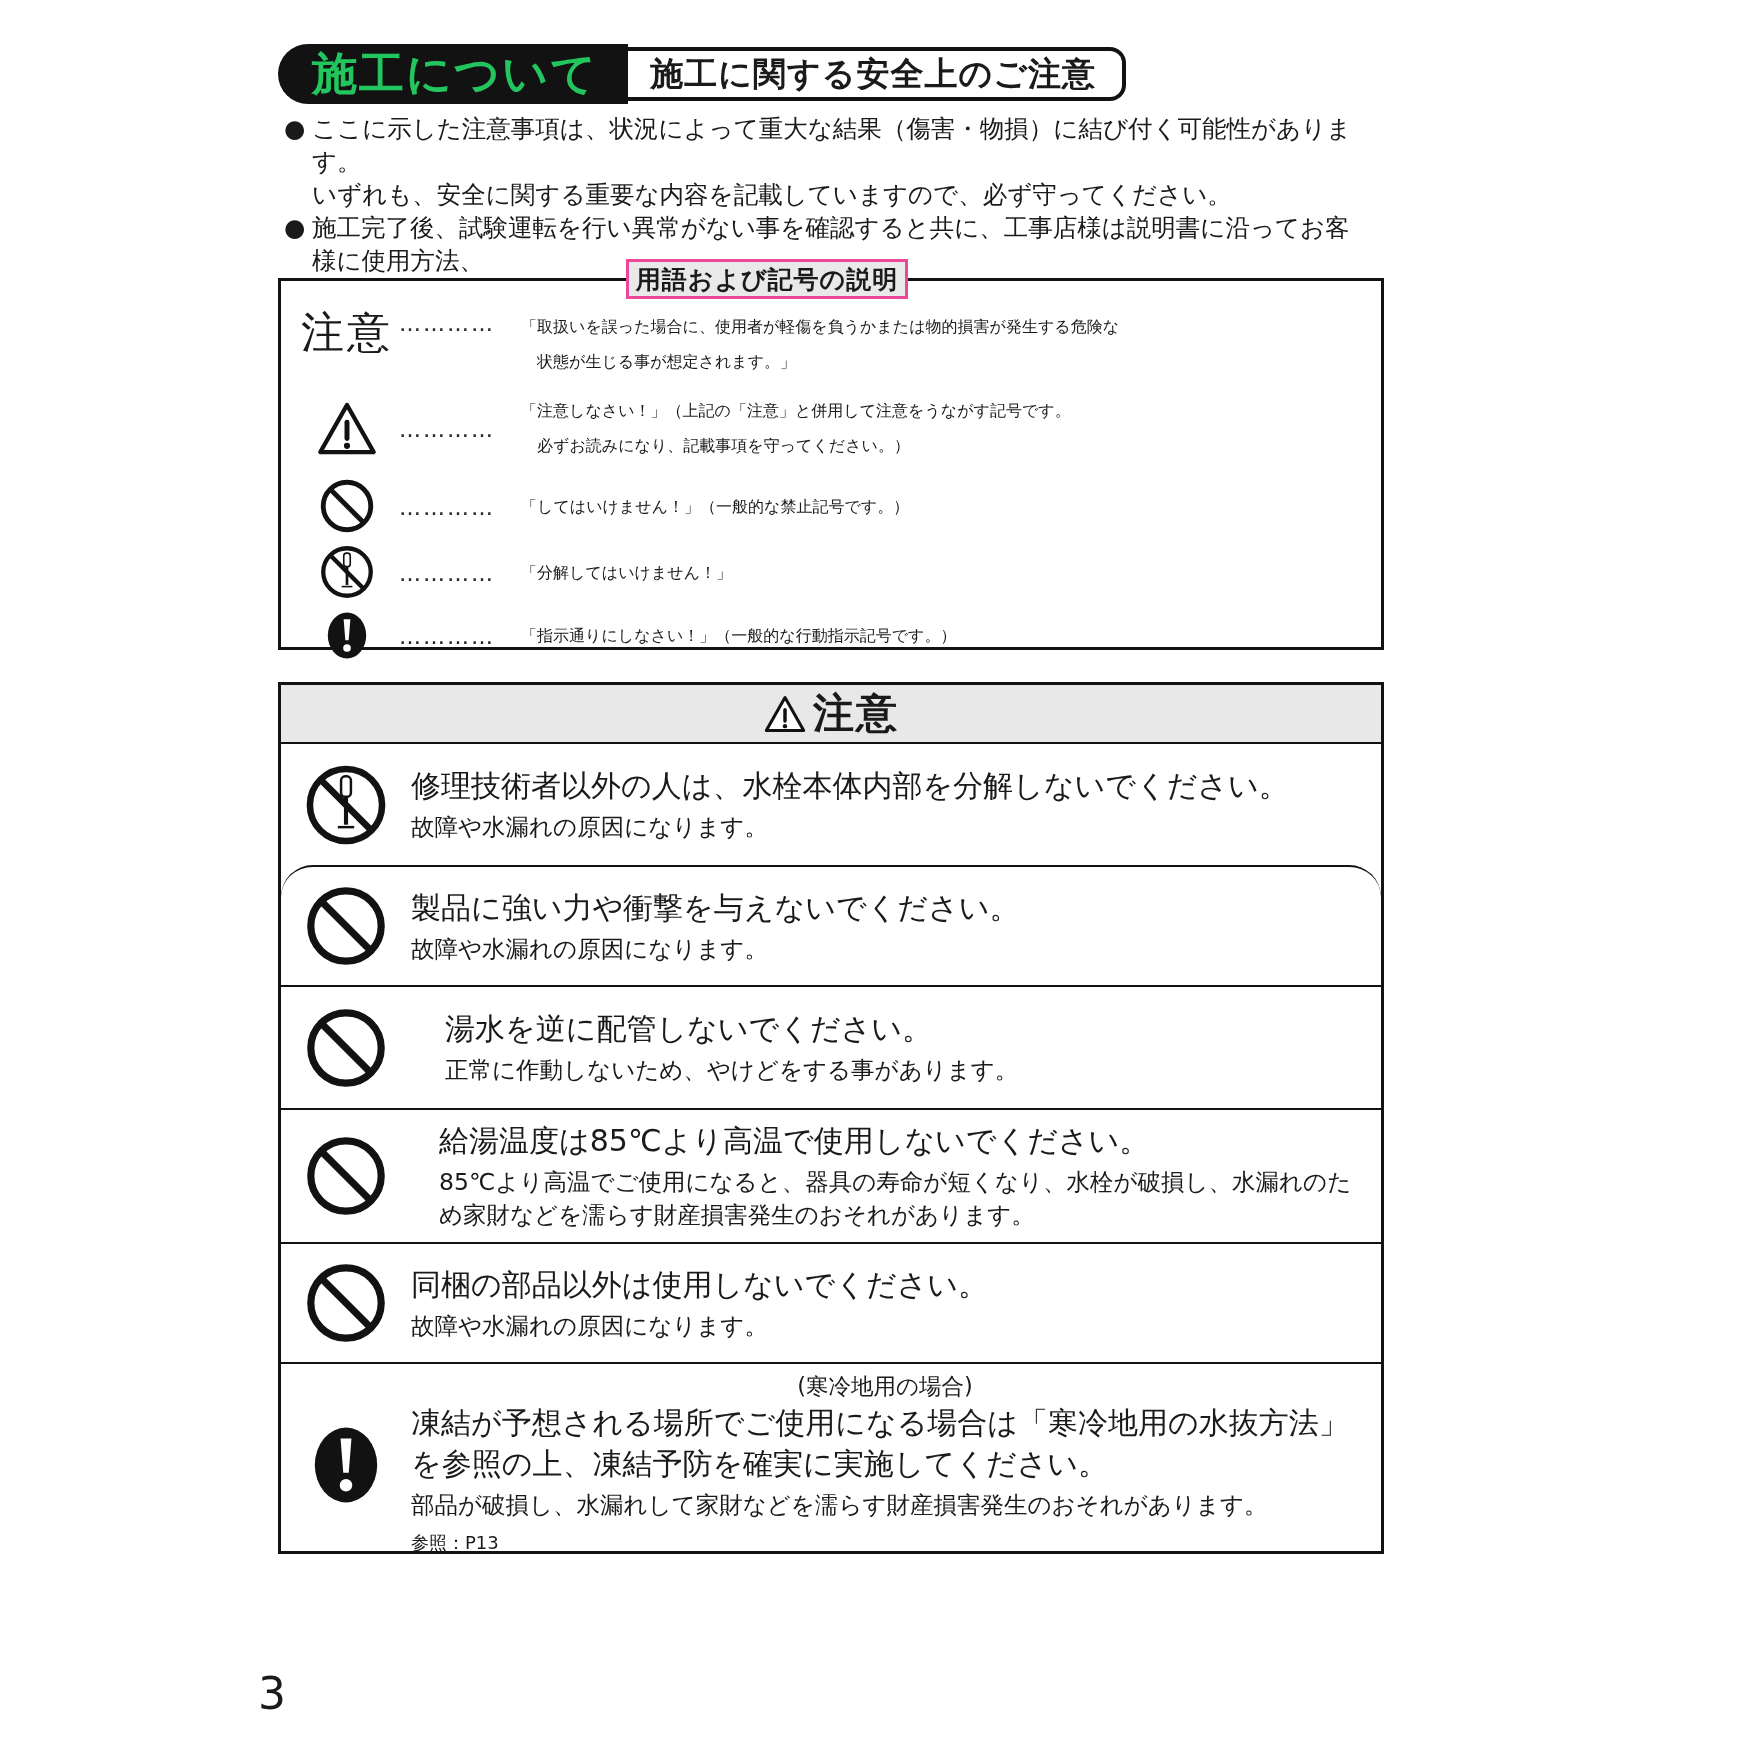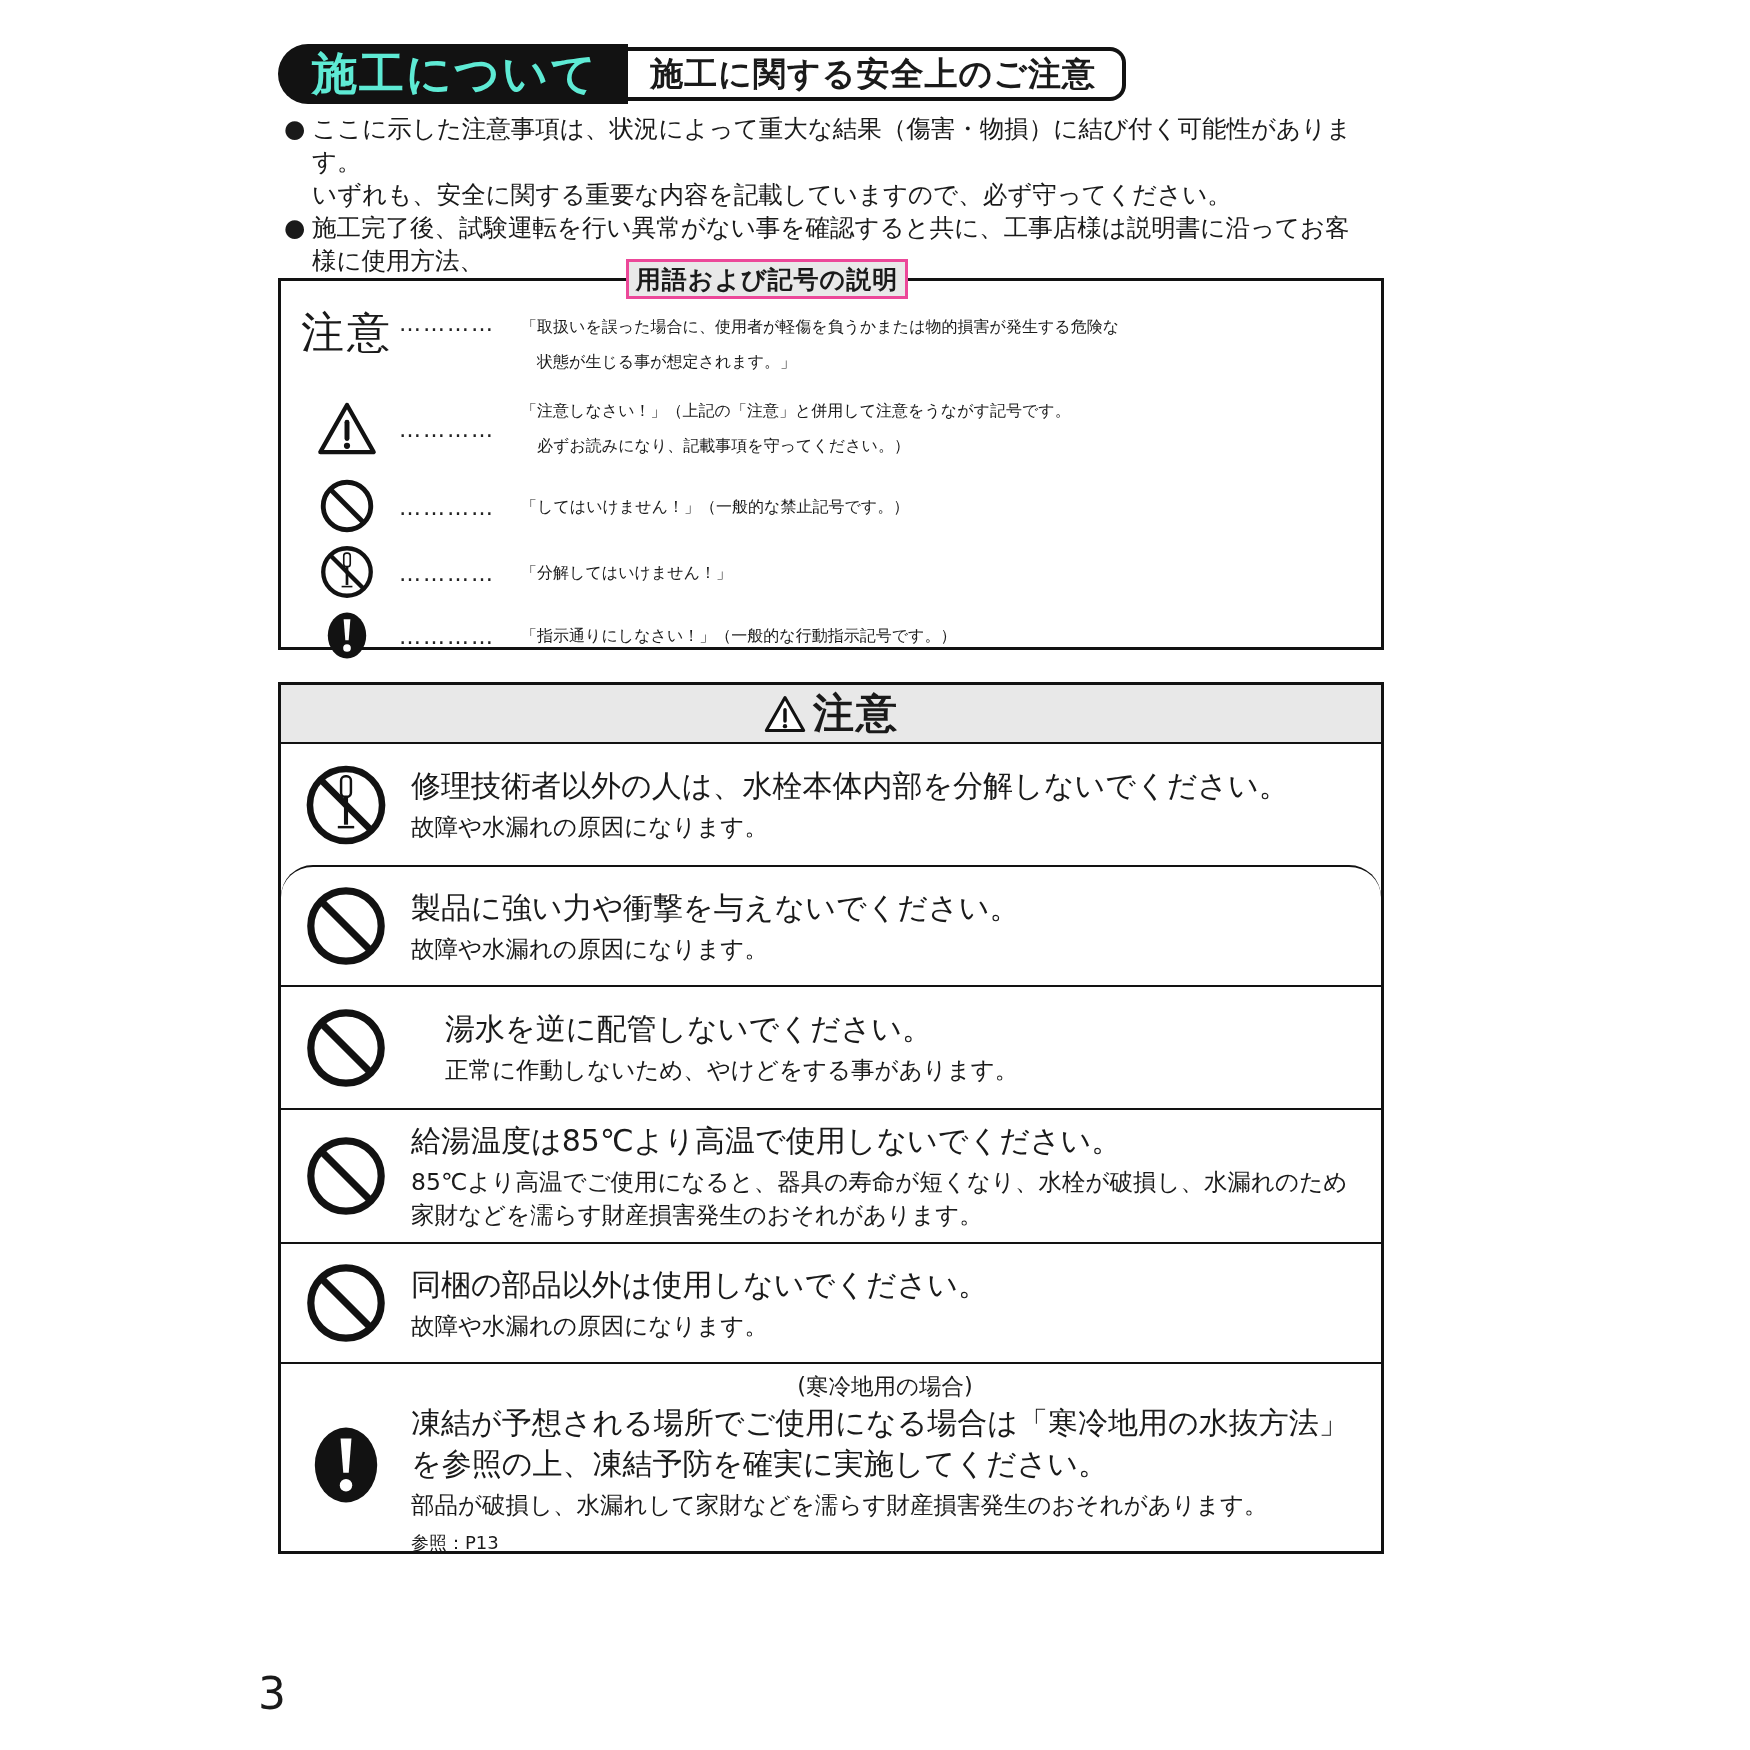--- a/index.html
+++ b/index.html
@@ -9,21 +9,21 @@
     background:#ffffff;
     font-family:"DejaVu Sans","Liberation Sans",sans-serif;
     color:#1a1a1a;
     overflow:hidden;
   }
   .main{position:absolute;left:278px;top:0;width:1106px;}
 
   
   .hdr{position:absolute;left:0;top:44px;display:flex;align-items:flex-start;}
   .hdr-pill{
-    background:#121212;color:#5eead4;
+    background:#121212;color:#22c55e;
     height:60px;display:flex;align-items:center;
     padding:0 30px 0 34px;
     border-radius:30px 0 0 30px;
     font-size:45px;font-weight:bold;letter-spacing:2px;
     white-space:nowrap;
   }
   .hdr-sub{
     margin-top:3px;height:46px;
     border:4px solid #121212;border-left:none;
     border-radius:0 16px 16px 0;
@@ -72,21 +72,21 @@
     font-size:41px;font-weight:bold;letter-spacing:2px;
   }
   .c-row{display:flex;align-items:center;border-top:2px solid #121212;box-sizing:border-box;padding:8px 14px 8px 0;}
   .c-icon-cell{width:130px;flex:0 0 130px;display:flex;justify-content:center;}
   .c-text{flex:1;padding-right:8px;}
   .c-title{font-size:30px;font-weight:normal;line-height:41px;margin-bottom:5px;}
   .c-sub{font-size:23.5px;line-height:33px;}
   .c-note{font-size:22.5px;line-height:28px;margin-bottom:2px;text-align:center;}
   .c-ref{font-size:18px;line-height:30px;margin-top:6px;}
   .r1{min-height:123px;} .r2{min-height:120px;border-radius:32px;} .r3{min-height:123px;gap:34px;}
-  .r4{min-height:134px;} .r5{min-height:120px;} .r6{flex:1;}
+  .r4{min-height:134px;gap:28px;} .r5{min-height:120px;} .r6{flex:1;}
 
   
   .pagenum{position:absolute;left:258px;top:1668px;font-size:44px;}
 
   .icon{display:block;}
 </style>
 </head>
 <body>
 
 <svg width="0" height="0" style="position:absolute" aria-hidden="true">

